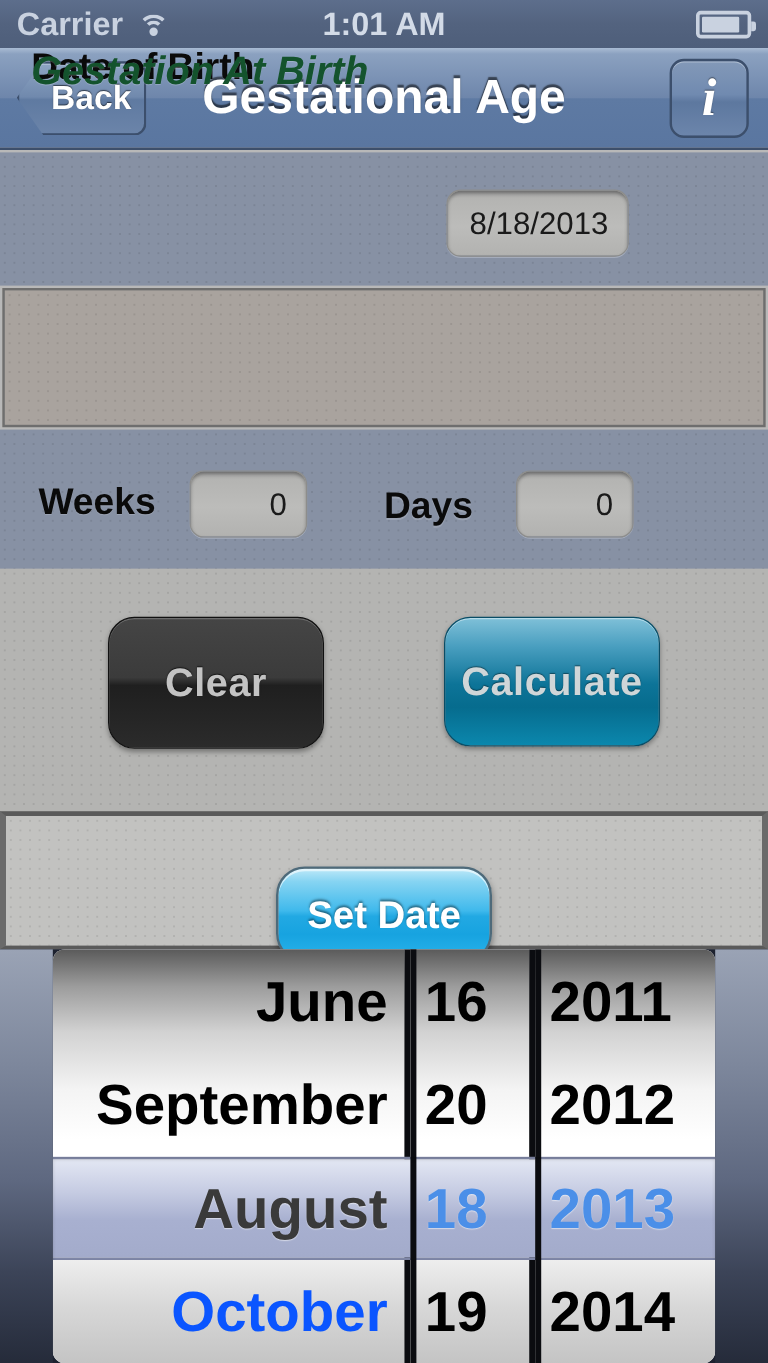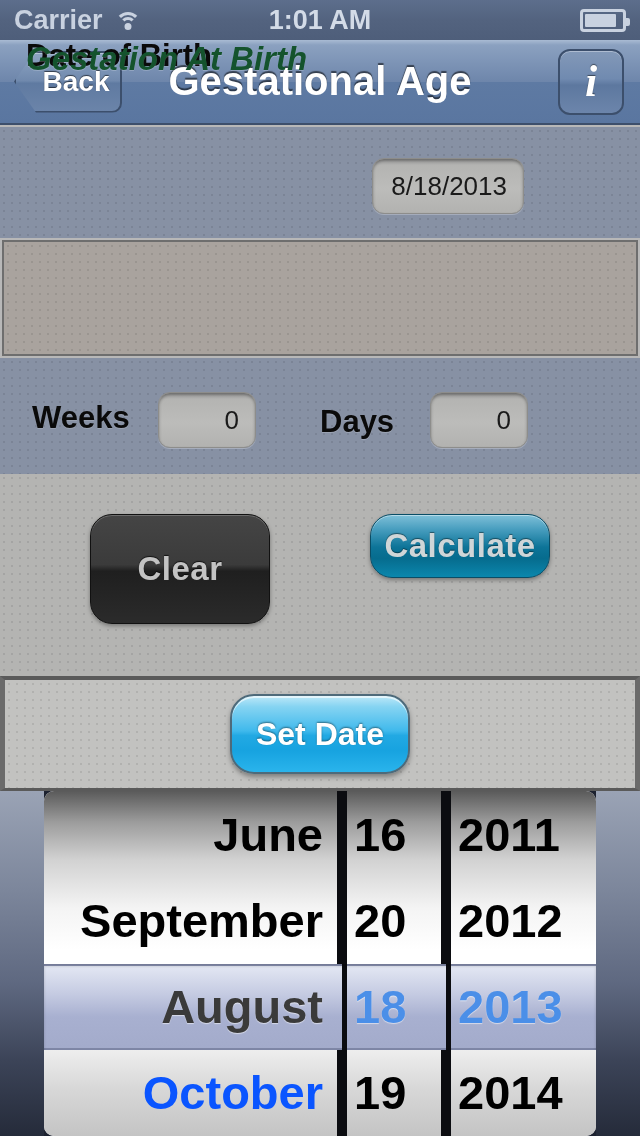--- a/index.html
+++ b/index.html
@@ -236,42 +236,42 @@
     left: 90px; top: 514px;
     width: 180px; height: 110px;
     background: linear-gradient(to bottom, #454545 0%, #3b3b3b 46%, #1f1f1f 52%, #2b2b2b 100%);
     border: 1px solid #111;
     color: #c3c3c3;
     box-shadow: inset 0 1px 0 rgba(255,255,255,0.22), 0 2px 4px rgba(0,0,0,0.35);
     text-shadow: 0 -1px 1px rgba(0,0,0,0.7);
   }
   .btn-calculate {
     left: 370px; top: 514px;
-    width: 180px; height: 64px;
+    width: 180px; height: 108px;
     background: linear-gradient(to bottom, #7fc0d8 0%, #4a9fc0 22%, #0d7498 52%, #066c8e 70%, #0b87ad 100%);
     border: 1px solid #0a4d66;
     color: #cfd6d8;
     box-shadow: inset 0 1px 0 rgba(255,255,255,0.45), 0 2px 4px rgba(0,0,0,0.35);
     text-shadow: 0 -1px 1px rgba(0,0,0,0.45);
   }
 
   
   .panel-setdate {
     position: absolute;
     top: 676px; left: 0;
     width: 640px; height: 115px;
     background-color: #c2c2c0;
     border-top: 4px solid #5a5a5a;
     border-bottom: 3px solid #5a5a5a;
     border-left: 5px solid #6a6a6a;
     border-right: 5px solid #6a6a6a;
   }
   .btn-setdate {
     position: absolute;
-    left: 230px; top: 694px;
+    left: 230px; top: 722px;
     width: 180px; height: 80px;
     border-radius: 24px;
     background: linear-gradient(to bottom, #bde8f8 0%, #86d4f2 14%, #3fb9ec 46%, #22a9e3 52%, #17a3e0 72%, #2ab4ec 100%);
     border: 2px solid #4e6a7a;
     color: #ffffff;
     font-size: 32px;
     font-weight: bold;
     display: flex;
     align-items: center;
     justify-content: center;

